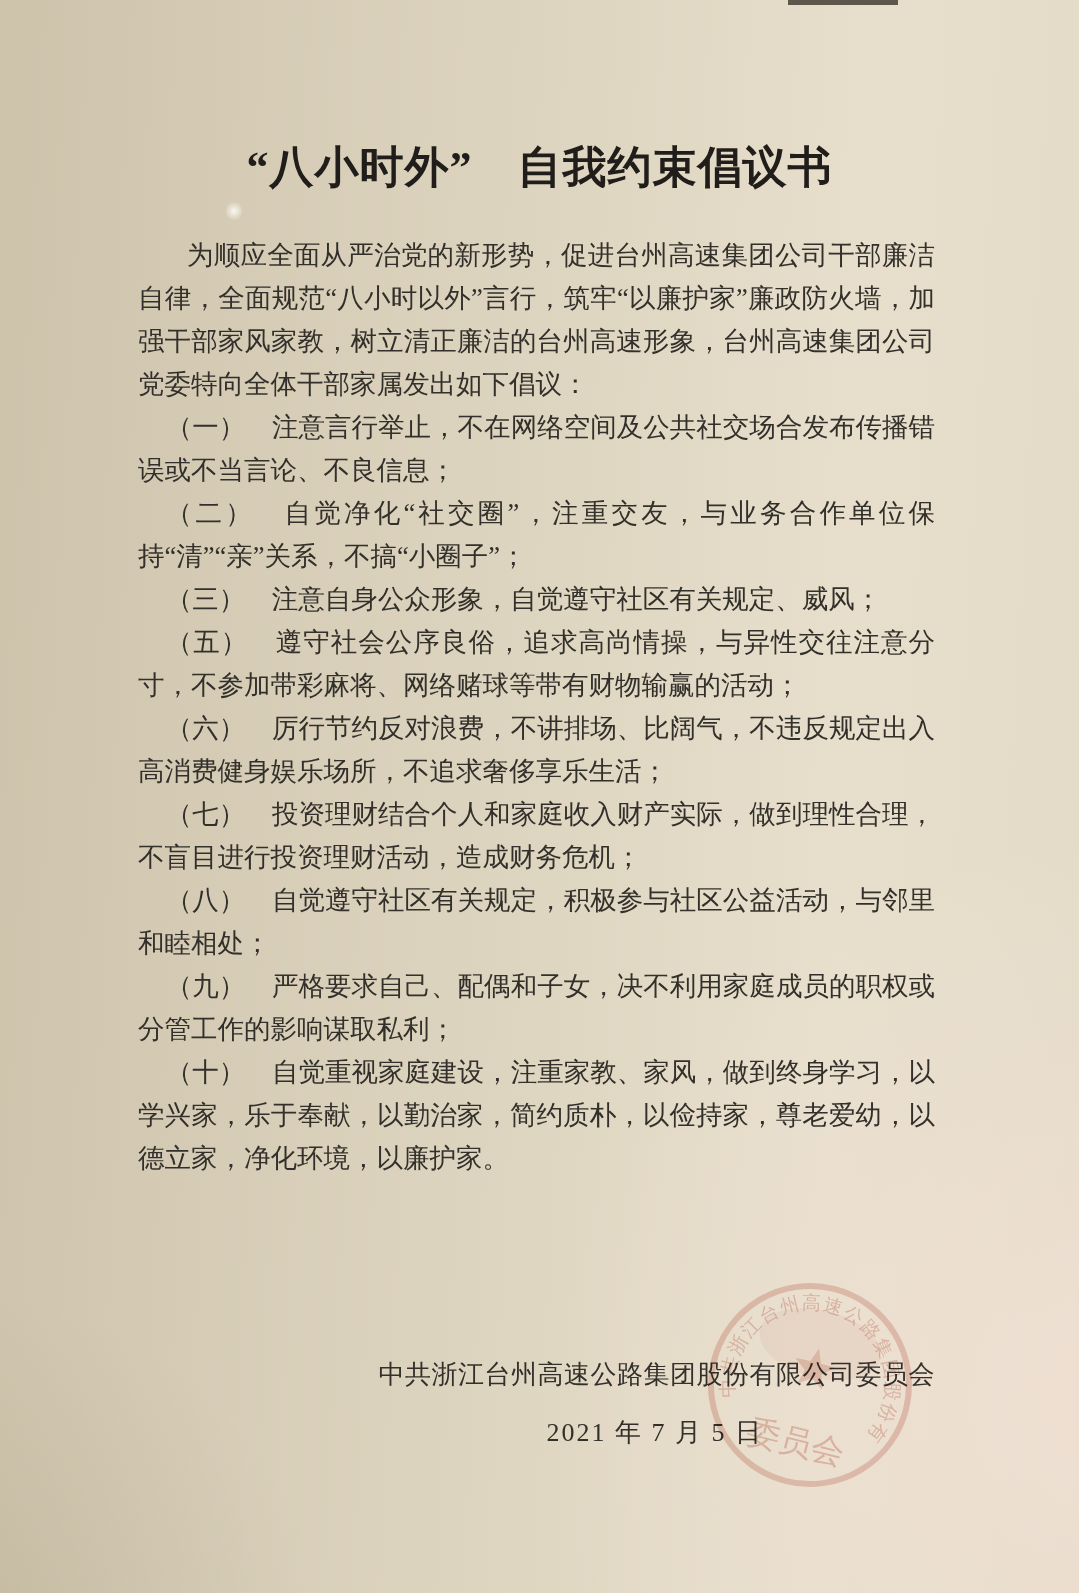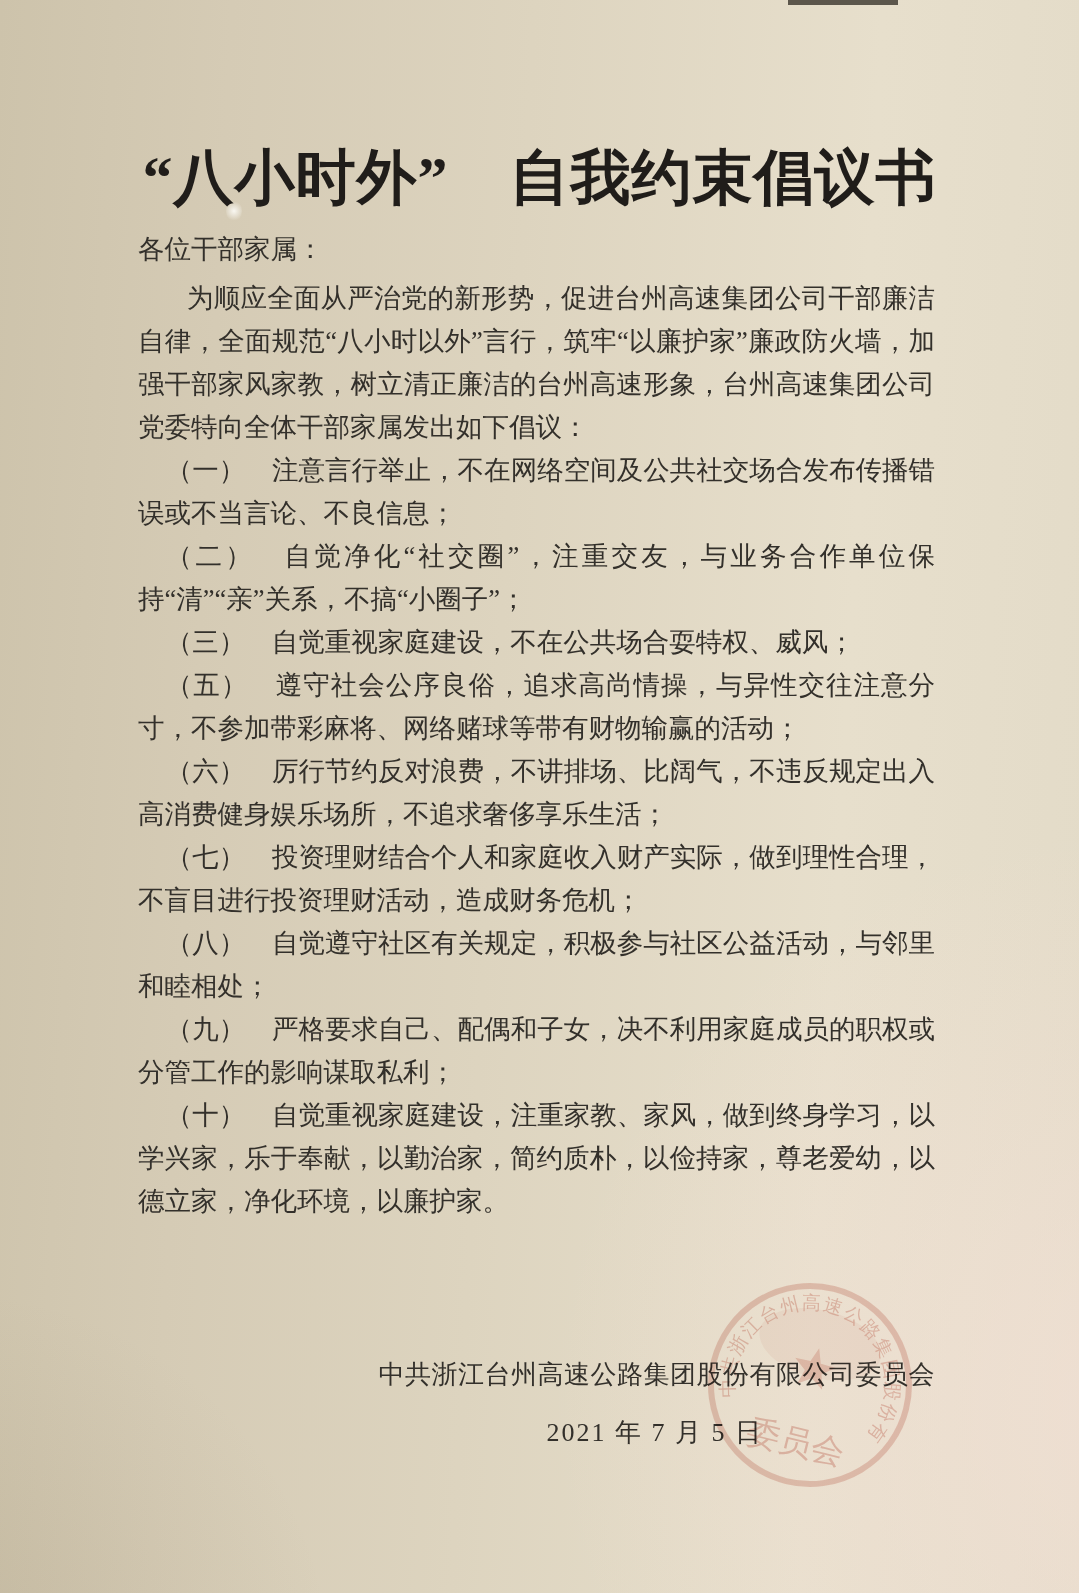--- a/index.html
+++ b/index.html
@@ -10,21 +10,21 @@
       radial-gradient(120% 80% at 105% 88%, rgba(248,226,218,0.55) 0%, rgba(248,226,218,0) 45%),
       radial-gradient(90% 60% at -5% 105%, rgba(140,125,95,0.18) 0%, rgba(140,125,95,0) 40%),
       linear-gradient(93deg,#cdc3ab 0%,#d5cbb5 20%,#ddd4bf 46%,#e7dfcc 76%,#e3dbc8 100%);
     color:#2f2c28;
   }
   .edge-strip{position:absolute;left:788px;top:0;width:110px;height:5px;background:#3a342c;opacity:.8;}
   .speck{position:absolute;left:226px;top:200px;width:16px;height:22px;border-radius:50%;
     background:radial-gradient(circle,rgba(255,255,252,.85) 0%,rgba(255,255,252,0) 70%);}
   .title{
     position:absolute;left:0;top:138px;width:1079px;margin:0;
-    text-align:center;font-size:60px;font-weight:700;letter-spacing:1px;color:#201d1a;
+    text-align:center;font-size:44px;font-weight:700;letter-spacing:1px;color:#201d1a;
   }
   .body-text{
     position:absolute;left:138px;top:228px;width:797px;
     font-size:26.5px;line-height:43px;text-align:justify;color:#33302b;
   }
   .body-text p{margin:0;}
   .salutation{text-align:left;}
   .intro{text-indent:1.85em;margin-top:6px !important;}
   .item{text-indent:1.05em;}
   .sig-block{
@@ -43,25 +43,24 @@
 <body>
 
 <div class="page">
 
   <div class="edge-strip"></div>
   <div class="speck"></div>
 
   <h1 class="title">“八小时外”　自我约束倡议书</h1>
 
   <div class="body-text">
-    <p class="salutation">各位干部家属：</p>
     <p class="intro">为顺应全面从严治党的新形势，促进台州高速集团公司干部廉洁自律，全面规范“八小时以外”言行，筑牢“以廉护家”廉政防火墙，加强干部家风家教，树立清正廉洁的台州高速形象，台州高速集团公司党委特向全体干部家属发出如下倡议：</p>
     <p class="item">（一）　注意言行举止，不在网络空间及公共社交场合发布传播错误或不当言论、不良信息；</p>
     <p class="item">（二）　自觉净化“社交圈”，注重交友，与业务合作单位保持“清”“亲”关系，不搞“小圈子”；</p>
-    <p class="item">（三）　自觉重视家庭建设，不在公共场合耍特权、威风；</p>
+    <p class="item">（三）　注意自身公众形象，自觉遵守社区有关规定、威风；</p>
     <p class="item">（五）　遵守社会公序良俗，追求高尚情操，与异性交往注意分寸，不参加带彩麻将、网络赌球等带有财物输赢的活动；</p>
     <p class="item">（六）　厉行节约反对浪费，不讲排场、比阔气，不违反规定出入高消费健身娱乐场所，不追求奢侈享乐生活；</p>
     <p class="item">（七）　投资理财结合个人和家庭收入财产实际，做到理性合理，不盲目进行投资理财活动，造成财务危机；</p>
     <p class="item">（八）　自觉遵守社区有关规定，积极参与社区公益活动，与邻里和睦相处；</p>
     <p class="item">（九）　严格要求自己、配偶和子女，决不利用家庭成员的职权或分管工作的影响谋取私利；</p>
     <p class="item">（十）　自觉重视家庭建设，注重家教、家风，做到终身学习，以学兴家，乐于奉献，以勤治家，简约质朴，以俭持家，尊老爱幼，以德立家，净化环境，以廉护家。</p>
   </div>
 
   <div class="sig-block">
     <p class="signature">中共浙江台州高速公路集团股份有限公司委员会</p>

